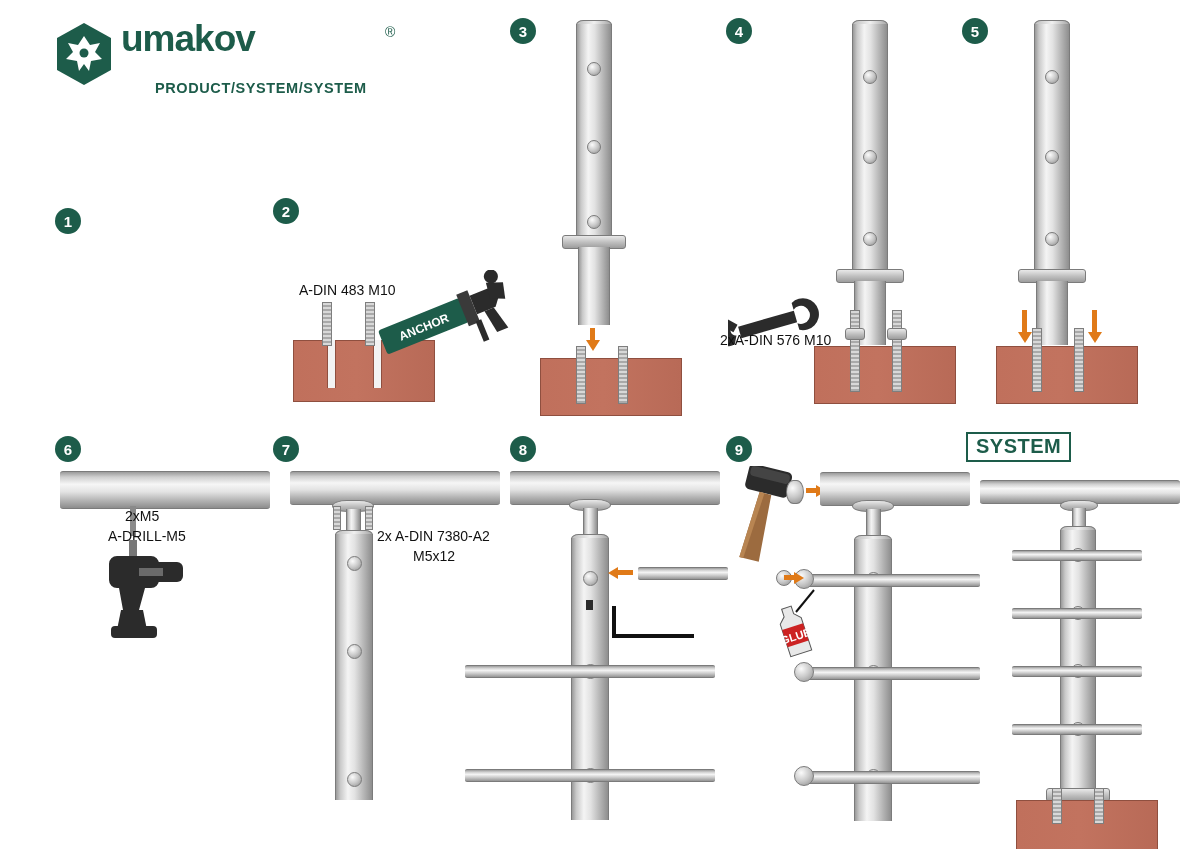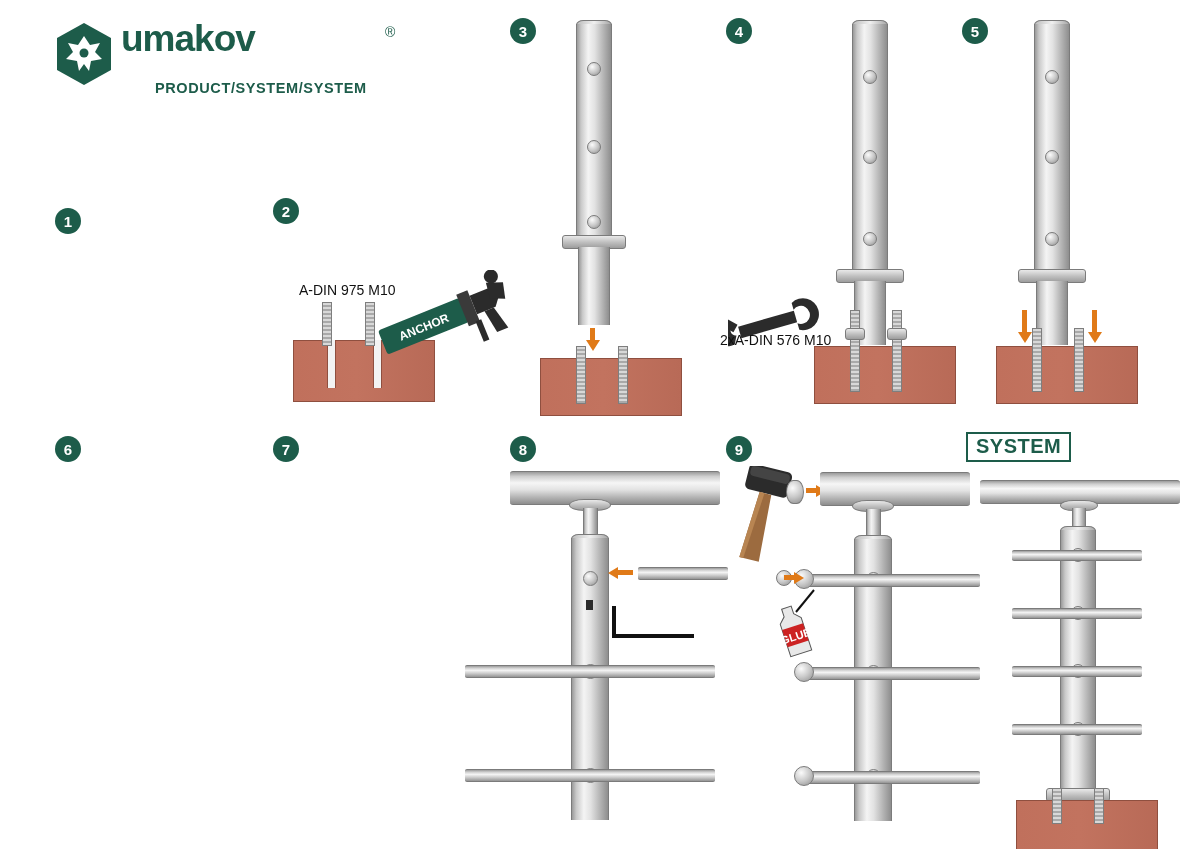--- a/index.html
+++ b/index.html
@@ -59,21 +59,21 @@
   </div>
 
   <div class="abs" style="left:55px;top:208px;">
     <div class="badge">1</div>
   </div>
 
   <div class="abs" style="left:273px;top:198px;">
     <div class="badge">2</div>
   </div>
   <div class="abs" style="left:273px;top:230px;width:250px;height:180px;">
-    <div class="abs lbl" style="left:26px;top:52px;">A-DIN 975 M10</div>
+    <div class="abs lbl" style="left:26px;top:52px;">A-DIN 483 M10</div>
 
     <div class="abs concrete" style="left:20px;top:110px;width:140px;height:60px;"></div>
     <div class="abs hole" style="left:54px;top:110px;width:7px;height:48px;"></div>
     <div class="abs hole" style="left:100px;top:110px;width:7px;height:48px;"></div>
 
     <div class="abs threadrod" style="left:49px;top:72px;width:8px;height:42px;"></div>
     <div class="abs threadrod" style="left:92px;top:72px;width:8px;height:42px;"></div>
 
     <svg class="abs" style="left:100px;top:40px;" width="148" height="100" viewBox="0 0 148 100">
       <g transform="rotate(-22 74 50)">
@@ -158,23 +158,56 @@
 
     <div class="abs arrow-shaft-v" style="left:22px;top:300px;height:24px;"></div>
     <div class="abs arrow-down" style="left:18px;top:322px;"></div>
     <div class="abs arrow-shaft-v" style="left:92px;top:300px;height:24px;"></div>
     <div class="abs arrow-down" style="left:88px;top:322px;"></div>
   </div>
 
   <div class="abs" style="left:55px;top:436px;">
     <div class="badge">6</div>
   </div>
+  <div class="abs" style="left:55px;top:466px;width:230px;height:190px;">
+
+    <div class="abs rail" style="left:5px;top:5px;width:210px;height:36px;"></div>
+
+    <div class="abs" style="left:75px;top:40px;width:6px;height:30px;background:#8a8a8a;"></div>
+    <div class="abs lbl" style="left:70px;top:42px;">2xM5</div>
+    <div class="abs lbl" style="left:53px;top:62px;">A-DRILL-M5</div>
+    <svg class="abs" style="left:38px;top:74px;" width="110" height="110" viewBox="0 0 110 110">
+      <rect x="36" y="0" width="8" height="16" fill="#777"></rect>
+      <path d="M24 16 h34 a8 8 0 0 1 8 8 v16 a8 8 0 0 1 -8 8 h-6 l-6 22 h-16 l-4 -22 h-2 a8 8 0 0 1 -8 -8 v-16 a8 8 0 0 1 8 -8 z" fill="#2b2b2b"></path>
+      <path d="M64 22 h20 a6 6 0 0 1 6 6 v8 a6 6 0 0 1 -6 6 h-20 z" fill="#2b2b2b"></path>
+      <path d="M28 70 h22 l4 20 h-30 z" fill="#2b2b2b"></path>
+      <rect x="18" y="86" width="46" height="12" rx="4" fill="#2b2b2b"></rect>
+      <path d="M46 28 h24 v8 h-24 z" fill="#6a6a6a"></path>
+    </svg>
+  </div>
 
   <div class="abs" style="left:273px;top:436px;">
     <div class="badge">7</div>
+  </div>
+  <div class="abs" style="left:285px;top:466px;width:240px;height:360px;">
+    <div class="abs rail" style="left:5px;top:5px;width:210px;height:32px;"></div>
+
+    <div class="abs flange" style="left:47px;top:34px;width:40px;height:10px;border-radius:50% / 70%;"></div>
+    <div class="abs post" style="left:61px;top:43px;width:13px;height:22px;"></div>
+
+    <div class="abs threadrod" style="left:48px;top:40px;width:6px;height:22px;"></div>
+    <div class="abs threadrod" style="left:80px;top:40px;width:6px;height:22px;"></div>
+
+    <div class="abs posttop" style="left:50px;top:64px;width:36px;height:8px;"></div>
+    <div class="abs post" style="left:50px;top:68px;width:36px;height:266px;"></div>
+    <div class="abs boss" style="left:62px;top:90px;width:13px;height:13px;"></div>
+    <div class="abs boss" style="left:62px;top:178px;width:13px;height:13px;"></div>
+    <div class="abs boss" style="left:62px;top:306px;width:13px;height:13px;"></div>
+    <div class="abs lbl" style="left:92px;top:62px;">2x A-DIN 7380-A2</div>
+    <div class="abs lbl" style="left:128px;top:82px;">M5x12</div>
   </div>
 
   <div class="abs" style="left:510px;top:436px;">
     <div class="badge">8</div>
   </div>
   <div class="abs" style="left:505px;top:466px;width:240px;height:360px;">
     <div class="abs rail" style="left:5px;top:5px;width:210px;height:32px;"></div>
     <div class="abs flange" style="left:64px;top:33px;width:40px;height:10px;border-radius:50% / 70%;"></div>
     <div class="abs post" style="left:78px;top:42px;width:13px;height:28px;"></div>
     <div class="abs posttop" style="left:66px;top:68px;width:36px;height:8px;"></div>

